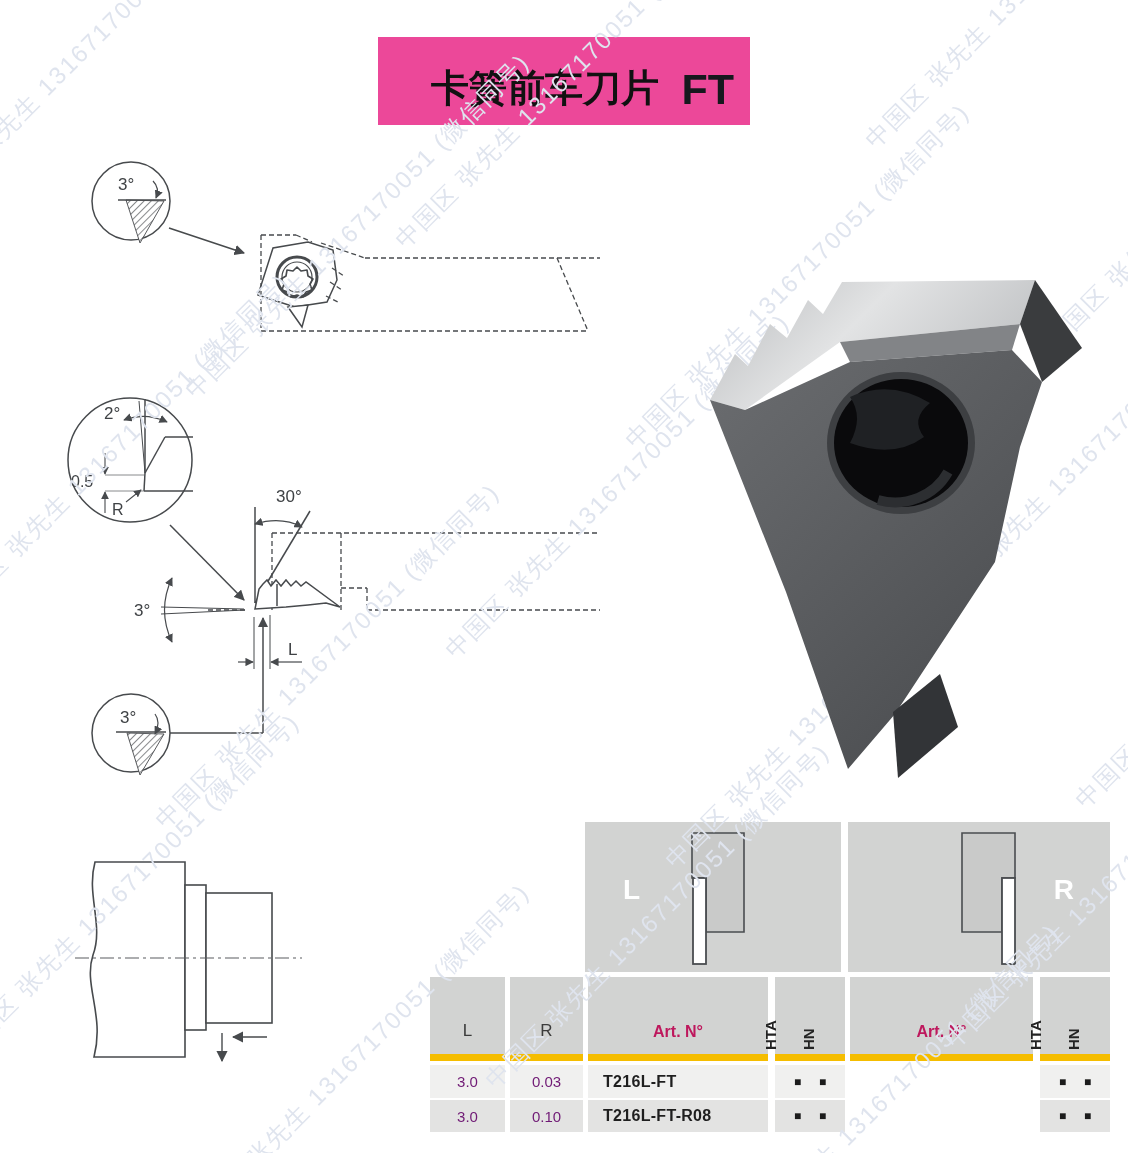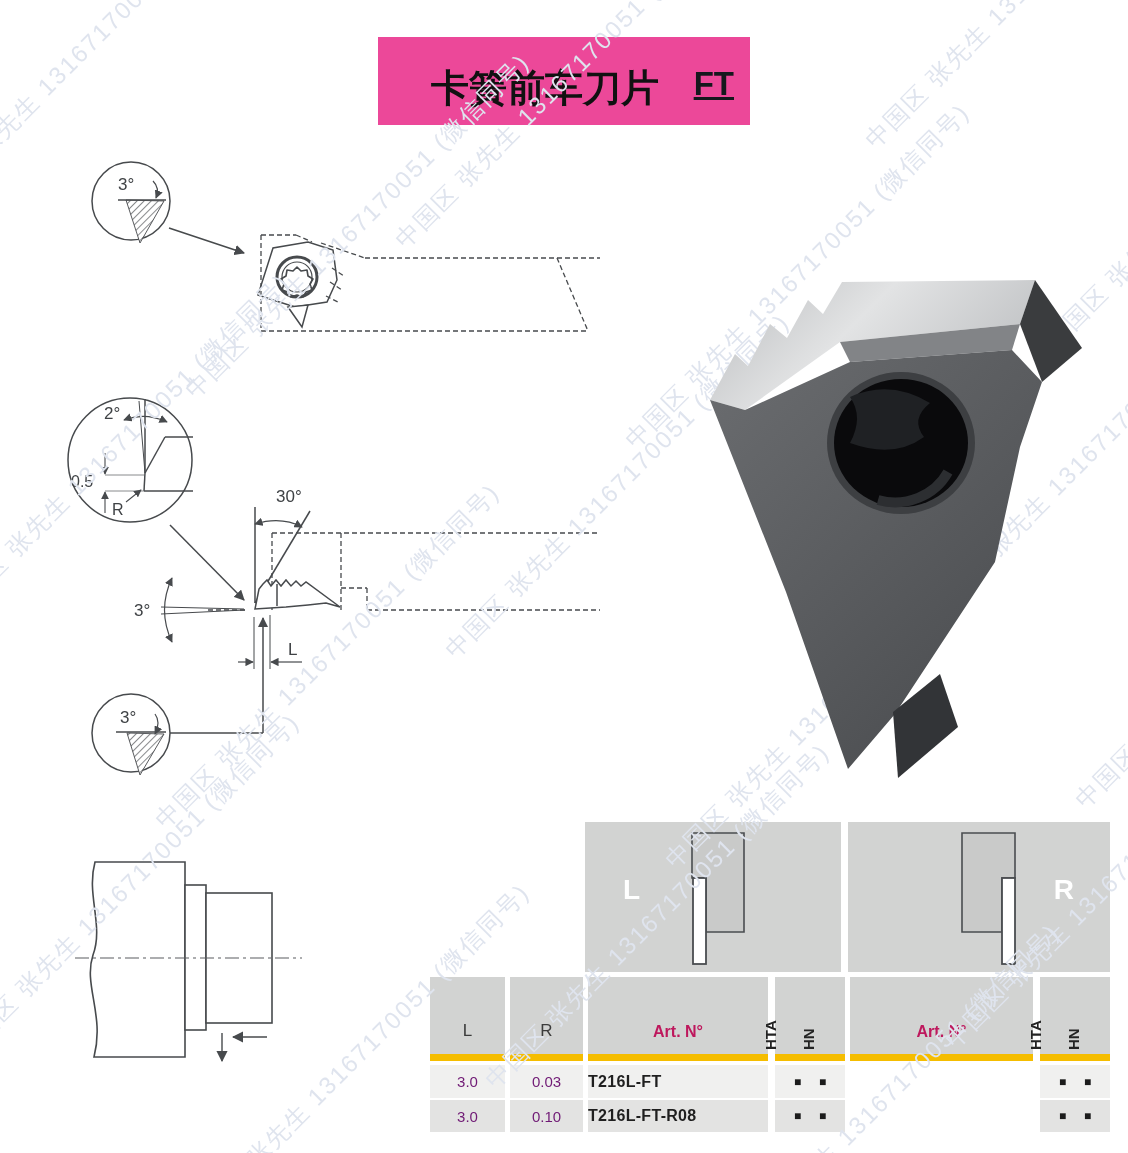--- a/index.html
+++ b/index.html
@@ -6,38 +6,38 @@
   .stage{position:relative;width:1128px;height:1153px;background:#fff;overflow:hidden;
          font-family:"Liberation Sans",sans-serif;color:#3b3b3b;}
   
   .wm-layer{position:absolute;inset:0;z-index:4;pointer-events:none;}
   .wm{position:absolute;white-space:nowrap;font-size:24px;letter-spacing:2px;
       color:#dfe4ee;transform:rotate(-45deg);font-family:"Liberation Sans",sans-serif;}
   
   .title-box{position:absolute;left:378px;top:37px;width:372px;height:88px;background:#ec4899;z-index:2;}
   .title-cn{position:absolute;left:42px;top:26px;width:250px;text-align:center;
             font-family:"DejaVu Serif",serif;font-weight:bold;font-size:38px;color:#111;}
-  .title-code{position:absolute;right:16px;top:28px;font-size:33px;font-weight:bold;color:#16181d;text-decoration:underline;}
+  .title-code{position:absolute;right:16px;top:28px;font-size:43px;font-weight:bold;color:#16181d;}
   
   .dwg{position:absolute;z-index:3;}
   .dwg text{font-family:"Liberation Sans",sans-serif;fill:#3f4245;}
   
   .panel{position:absolute;top:822px;height:150px;background:#d2d3d2;z-index:2;}
   .panel-letter{position:absolute;top:52px;font-size:28px;font-weight:bold;color:#fff;}
   .panel svg{position:absolute;left:0;top:0;}
   
   .cell{position:absolute;z-index:2;}
   .th{top:977px;height:77px;background:#d2d3d2;display:flex;align-items:flex-end;
       justify-content:center;padding-bottom:13px;box-sizing:border-box;font-size:17px;color:#3b3b3b;}
   .th.bold{font-weight:bold;font-size:16px;color:#be185d;}
   .ybar{position:absolute;top:1054px;height:7px;background:#f5bd00;z-index:2;}
   .row1{top:1065px;height:33px;background:#f0f0ef;}
   .row2{top:1100px;height:32px;background:#e3e3e2;}
   .td{display:flex;align-items:center;justify-content:center;font-size:15px;color:#701a75;box-sizing:border-box;}
-  .td.art{justify-content:flex-start;font-weight:bold;font-size:16px;color:#1f1f1f;letter-spacing:.3px;}
+  .td.art{justify-content:flex-start;padding-left:15px;font-weight:bold;font-size:16px;color:#1f1f1f;letter-spacing:.3px;}
   .td.sq{justify-content:space-around;padding:0 10px;font-size:12px;color:#1c1c1c;}
   .vlabel{position:absolute;width:70px;height:20px;line-height:20px;font-size:15px;font-weight:bold;color:#242424;
           transform-origin:left bottom;transform:rotate(-90deg);text-align:left;}
   
   .c1{left:430px;width:75px;} .c2{left:510px;width:73px;} .c3{left:588px;width:180px;}
   .c4{left:775px;width:70px;} .c5{left:850px;width:183px;} .c6{left:1040px;width:70px;}
 </style>
 </head>
 <body>
 

